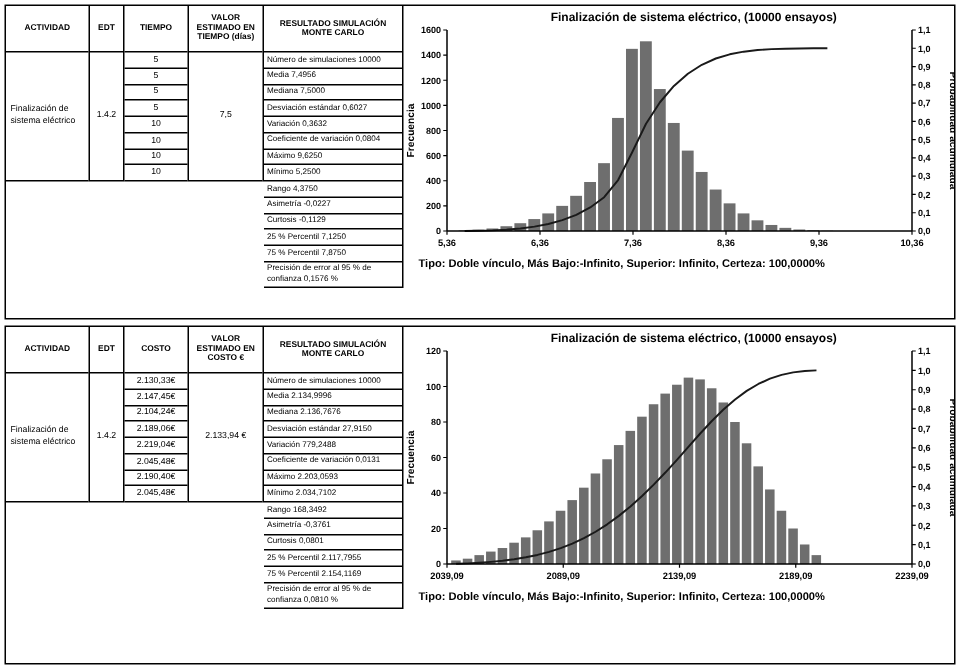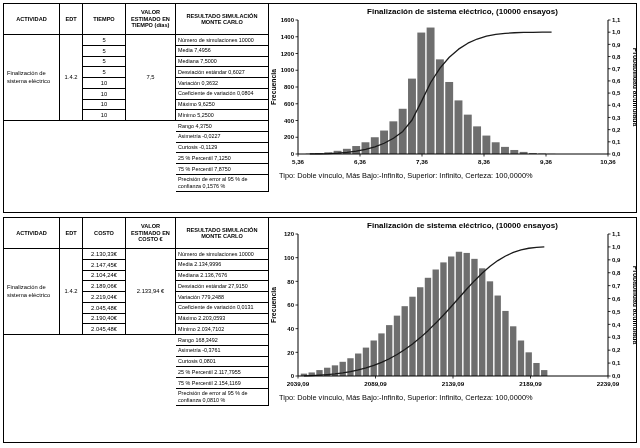--- a/index.html
+++ b/index.html
@@ -15,21 +15,21 @@
   .col-val{width:43px;}
   .col-est{width:50px;}
   .col-res{width:93px;}
   .th{box-sizing:border-box;height:31px;border-bottom:1px solid #000;display:flex;align-items:center;justify-content:center;text-align:center;font-weight:bold;font-size:5.6px;line-height:1.15;padding:1px 2px;}
   .mcell{box-sizing:border-box;height:86px;border-bottom:1px solid #000;display:flex;align-items:center;justify-content:center;text-align:center;font-size:5.8px;line-height:1.25;padding:1px 3px;}
   .mcell.left{justify-content:flex-start;text-align:left;}
   .vlist .vcell{box-sizing:border-box;height:10.75px;border-bottom:1px solid #000;display:flex;align-items:center;justify-content:center;font-size:5.8px;}
   .slist .scell{box-sizing:border-box;border-bottom:1px solid #000;font-size:5.4px;line-height:1.25;padding:1.5px 2px;text-align:left;}
   .chartbox{flex:1 1 auto;display:flex;flex-direction:column;align-items:center;padding-top:3px;min-width:0;}
   .chart-title{font-size:8px;font-weight:bold;text-align:center;padding-left:20px;}
-  .caption{align-self:flex-start;font-size:7.4px;font-weight:400;padding:3px 0 0 10px;}
+  .caption{align-self:flex-start;font-size:7.4px;font-weight:700;padding:3px 0 0 10px;}
   svg{display:block;}
   svg text{font-family:"Liberation Sans",sans-serif;}
 </style>
 </head>
 <body>
 
 <div class="wrap">
 
   <div class="panel p1">
     <div class="table">

